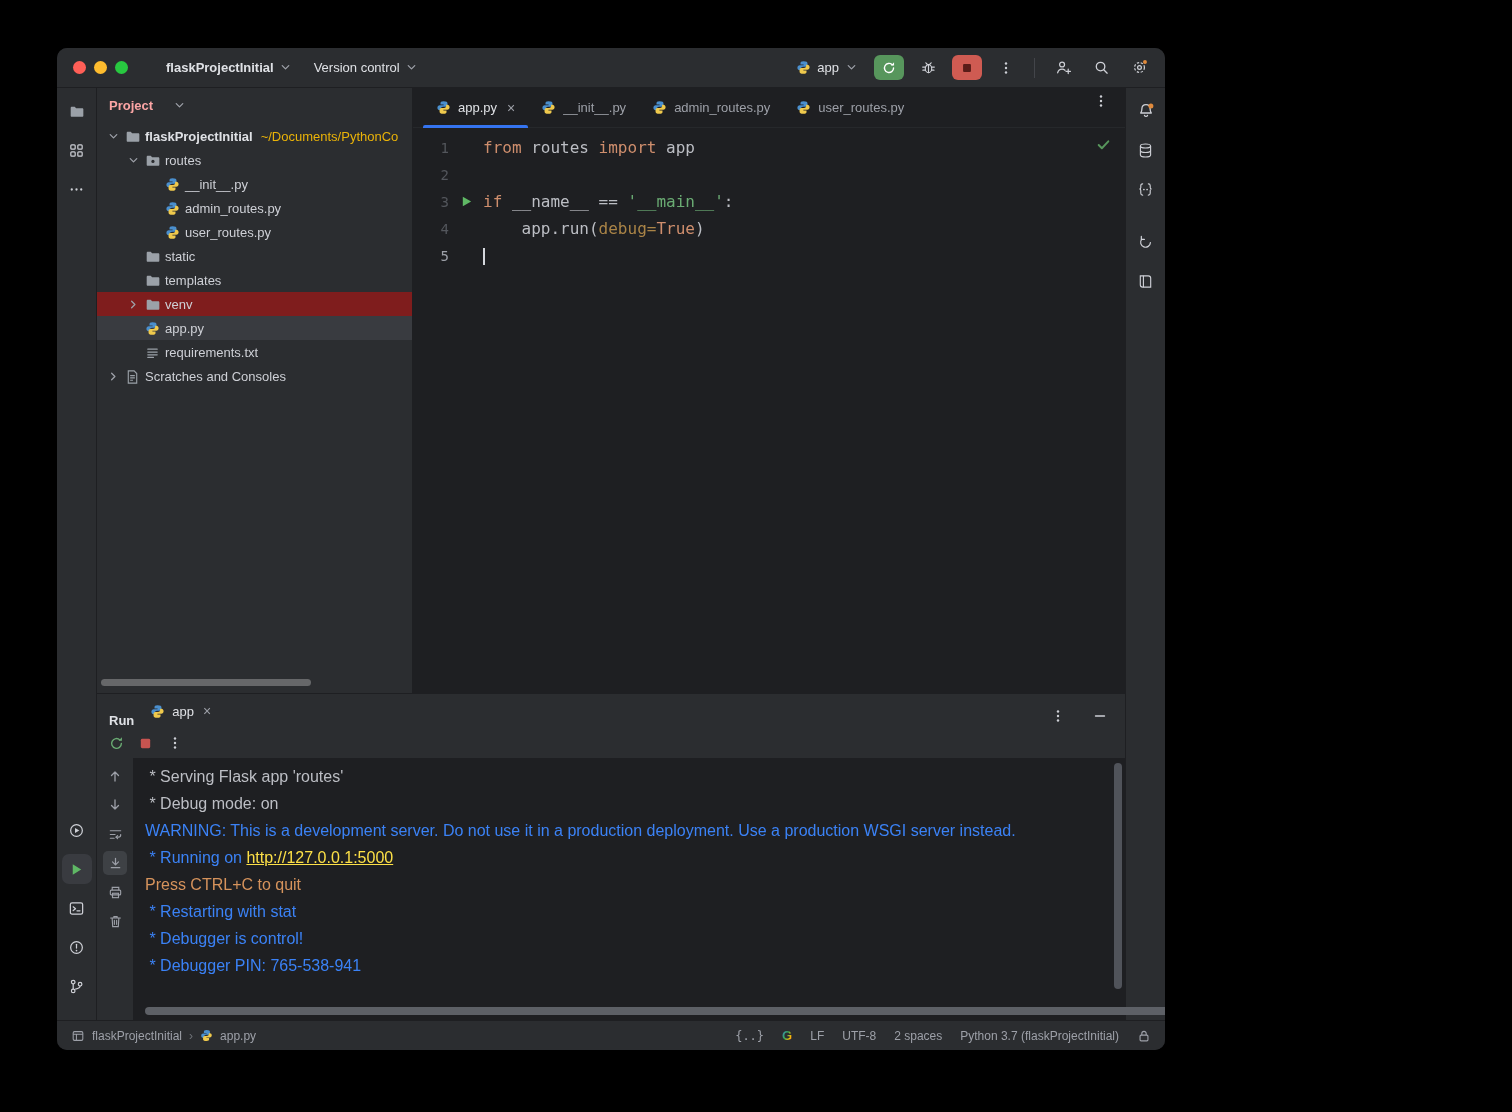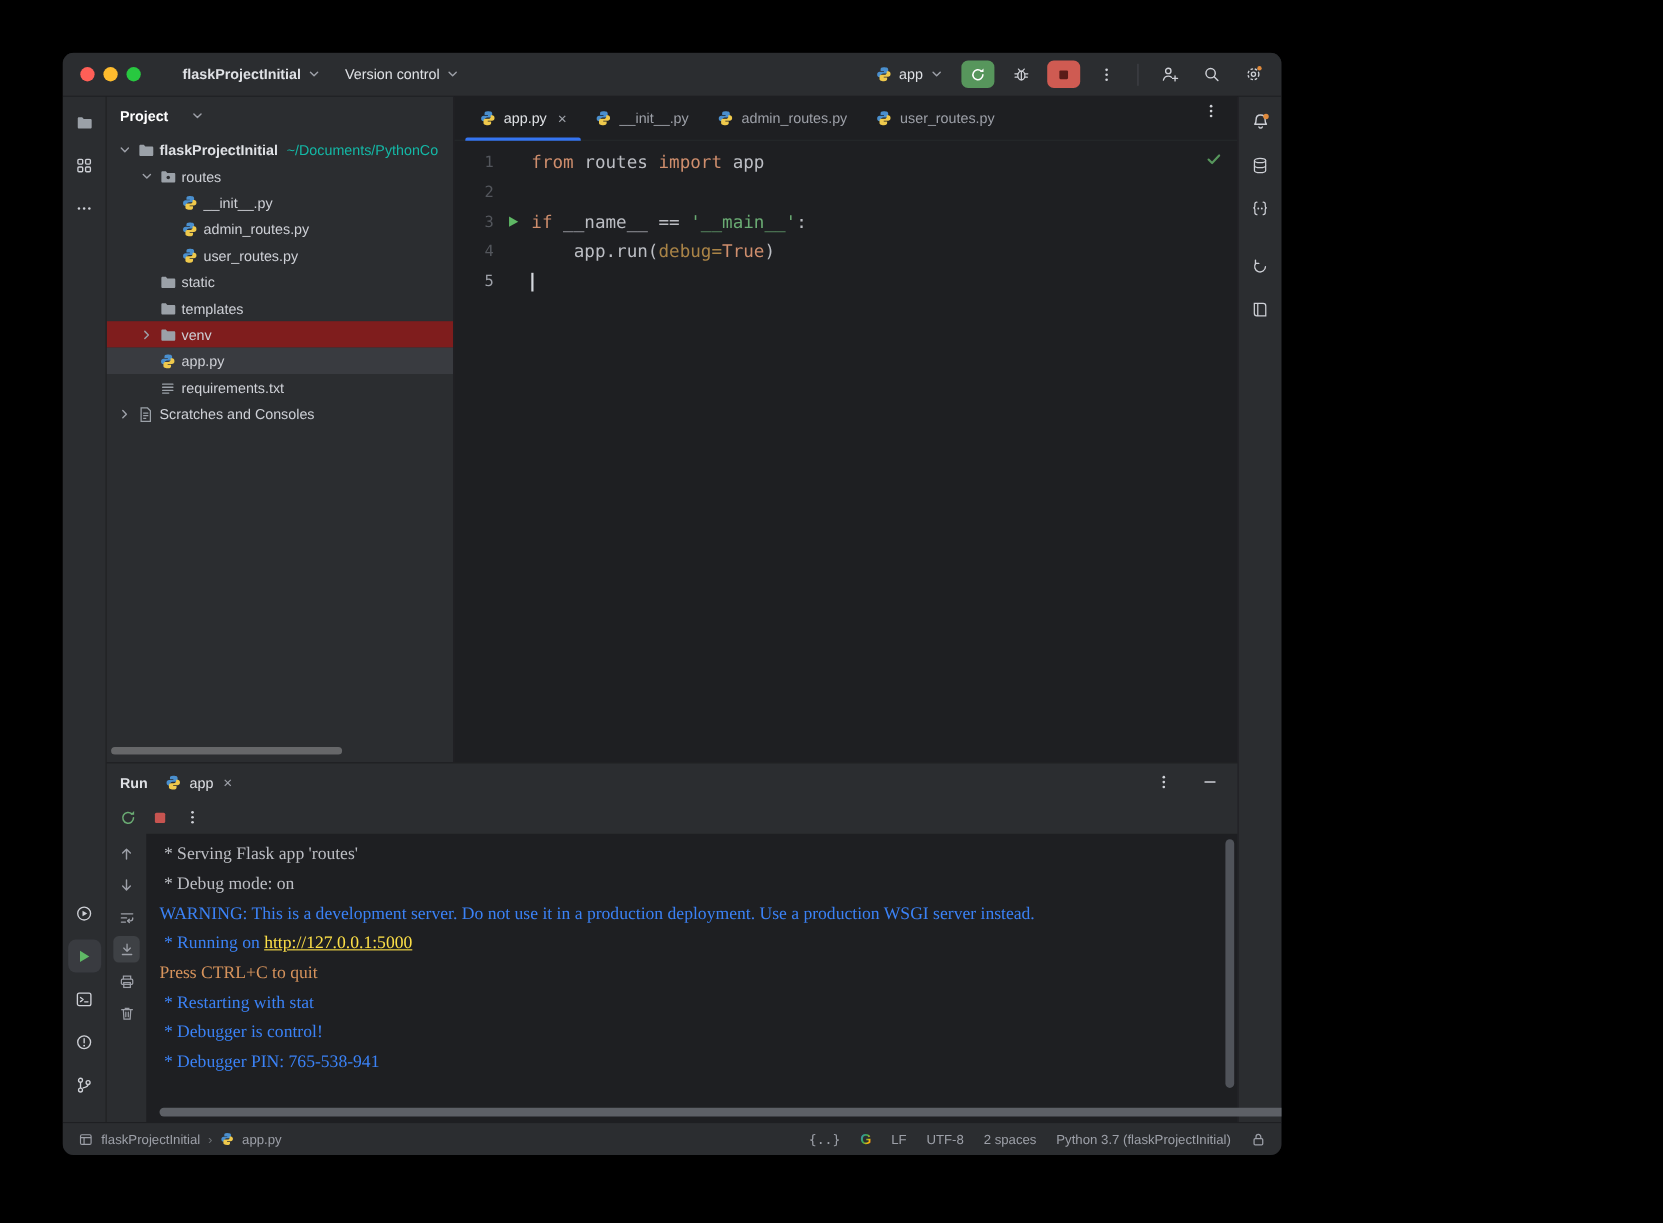--- a/index.html
+++ b/index.html
@@ -28,30 +28,30 @@
   .strip.left{border-right:1px solid #1e1f22}
   .strip.right{border-left:1px solid #1e1f22}
   .abtn{width:30px;height:30px;border-radius:7px;display:flex;align-items:center;justify-content:center;margin-bottom:9px}
   .abtn.active{background:#393b40}
   .strip .grow{flex:1}
   .strip .midgap{height:14px}
   .center{flex:1;display:flex;flex-direction:column;min-width:0}
   .topsplit{flex:1;display:flex;min-height:0}
   
   .projpanel{flex:0 0 316px;background:#2b2d30;border-right:1px solid #1e1f22;display:flex;flex-direction:column;position:relative;overflow:hidden}
-  .projhead{flex:0 0 34px;display:flex;align-items:center;gap:20px;padding:0 12px;color:#ffffff;font-weight:700}
+  .projhead{flex:0 0 34px;display:flex;align-items:center;gap:20px;padding:0 12px;color:#fca5a5;font-weight:700}
   .tree{flex:1;padding-top:2px}
   .trow{display:flex;align-items:center;height:24px;white-space:nowrap;overflow:hidden;color:#ced0d6;cursor:default}
   .trow.selected{background:#393b40}
   .trow.warm{background:#7f1d1d}
   .tchev{width:17px;flex:0 0 17px;display:flex;align-items:center;justify-content:center}
   .ticon{width:20px;flex:0 0 20px;display:flex;align-items:center;justify-content:center}
   .tlabel{margin-left:3px}
   .tlabel.b{font-weight:700;color:#dfe1e5}
-  .tsuffix{margin-left:8px;color:#14b8a6}
+  .tsuffix{margin-left:8px;color:#eab308}
   .proj-hthumb{position:absolute;left:4px;bottom:7px;width:210px;height:7px;border-radius:4px;background:rgba(255,255,255,.28)}
   
   .editorcol{flex:1;display:flex;flex-direction:column;min-width:0;background:#1e1f22}
   .tabbar{flex:0 0 40px;display:flex;align-items:stretch;padding:0 10px 0 10px;border-bottom:1px solid #26282b}
   .tab{display:flex;align-items:center;gap:7px;padding:0 13px;color:#9da0a8;position:relative;cursor:default}
   .tab.active{color:#dfe1e5}
   .tab.active::after{content:"";position:absolute;left:0;right:0;bottom:-1px;height:3px;background:#3574f0;border-radius:2px 2px 0 0}
   .tab .close{color:#9da0a8;font-size:14px;margin-left:3px}
   .tabbar .grow{flex:1}
   .tabbar .kwrap{display:flex;align-items:center}
@@ -59,32 +59,32 @@
   .cl{display:flex;align-items:center;height:27px}
   .ln{flex:0 0 40px;text-align:right;font-size:14px;color:#53565c;padding-right:4px}
   .cl.cur .ln{color:#9da0a8}
   .gi{flex:0 0 26px;display:flex;align-items:center;justify-content:center}
   .codeline{white-space:pre;margin-left:4px}
   .c-kw{color:#cf8e6d}.c-tx{color:#bcbec4}.c-st{color:#6aab73}.c-pa{color:#aa8447}
   .caret{display:inline-block;width:2px;height:17px;background:#d4d7dd;vertical-align:middle}
   .inspection{position:absolute;top:9px;right:14px}
   
   .runpanel{flex:0 0 327px;background:#2b2d30;border-top:1px solid #1e1f22;display:flex;flex-direction:column;position:relative}
-  .runhead{flex:0 0 34px;display:flex;align-items:center;padding:0 12px;gap:16px}
+  .runhead{flex:0 0 34px;display:flex;align-items:flex-end;padding:0 12px;gap:16px}
   .runtitle{font-weight:700;color:#dfe1e5}
   .runtab{display:flex;align-items:center;gap:7px;color:#dfe1e5;height:100%}
   .runtab .close{color:#9da0a8;font-size:14px;margin-left:2px}
   .runhead .grow{flex:1}
   .hicon{width:26px;height:24px;display:flex;align-items:center;justify-content:center;border-radius:5px}
   .runtoolbar{flex:0 0 30px;display:flex;align-items:center;gap:14px;padding-left:12px}
   .runbody{flex:1;display:flex;min-height:0}
   .vstrip{flex:0 0 36px;display:flex;flex-direction:column;align-items:center;padding-top:6px;gap:5px}
   .vbtn{width:24px;height:24px;display:flex;align-items:center;justify-content:center;border-radius:5px}
   .vbtn.selected{background:#3e4145}
-  .console{flex:1;background:#1e1f22;font-family:Liberation Serif, serif;font-size:16px;line-height:27px;
+  .console{flex:1;background:#1e1f22;font-family:Liberation Sans, sans-serif;font-size:16px;line-height:27px;
     padding:5px 16px 0 12px;position:relative;overflow:hidden}
   .conline{white-space:pre;height:27px}
   .seg-plain{color:#bcbec4}
   .seg-error{color:#3b82f6}
   .seg-warning{color:#d6935c}
   .seg-link{color:#fde047;text-decoration:underline;cursor:pointer}
   .con-vthumb{position:absolute;right:3px;top:5px;width:8px;height:226px;border-radius:4px;background:#50535a}
   .run-hthumb{position:absolute;left:48px;bottom:5px;width:1178px;height:8px;border-radius:4px;background:#5d6066}
   
   .statusbar{flex:0 0 30px;background:#2b2d30;border-top:1px solid #1e1f22;display:flex;align-items:center;padding:0 14px;gap:8px;font-size:12px;color:#9da0a8}

